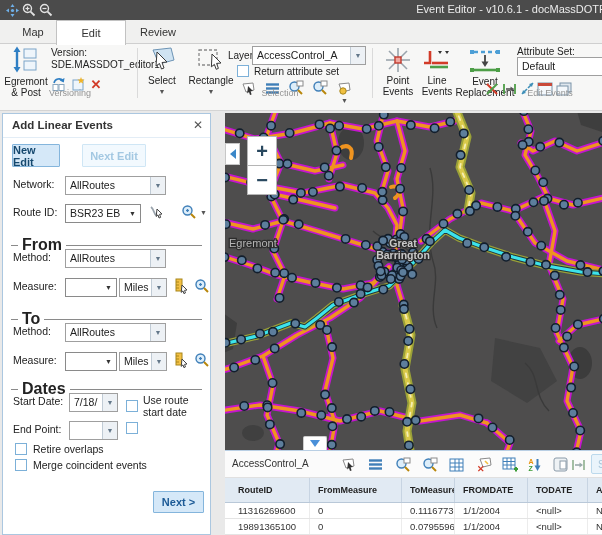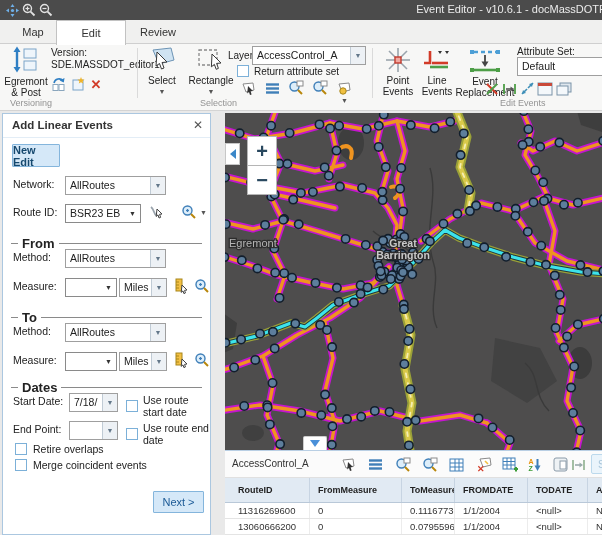--- a/index.html
+++ b/index.html
@@ -12,37 +12,37 @@
   .titlebar .title { position:absolute; right:-5px; top:3px; font-size:11px; color:#ececec; white-space:nowrap; }
 
   
   .tabstrip { position:absolute; left:0; top:20px; width:602px; height:24px; background:#f0f0ef; border-bottom:1px solid #cfcfcf; }
   .tab { position:absolute; top:0; height:24px; line-height:24px; text-align:center; font-size:11px; color:#333; }
   .tab.active { background:#fff; border:1px solid #c2c2c2; border-bottom:none; height:25px; z-index:2; }
 
   
   .ribbon { position:absolute; left:0; top:44px; width:602px; height:67px; background:#f7f7f6; border-bottom:1px solid #d4d4d4; overflow:hidden; }
   .rdiv { position:absolute; top:4px; bottom:12px; width:1px; background:#dadada; }
-  .grplabel { position:absolute; bottom:2px; font-size:9px; color:#939393; }
+  .grplabel { position:absolute; bottom:12px; font-size:9px; color:#939393; text-align:center; }
   .rbtn { position:absolute; display:flex; flex-direction:column; align-items:center; font-size:10px; color:#222; text-align:center; line-height:11px; }
   .rlabel { font-size:10px; color:#222; }
   .combo { position:absolute; display:flex; border:1px solid #9f9f9f; background:#fff; height:19px; align-items:stretch; }
   .combo .val { flex:1; padding:2px 4px 0 4px; font-size:10.5px; white-space:nowrap; overflow:hidden; }
   .combo .arw { width:15px; background:#edf1f5; border-left:1px solid #c0cbd5; display:flex; align-items:center; justify-content:center; font-size:7px; color:#64788a; }
   .cb { width:12px; height:12px; border:1px solid #7cb0d8; background:#fff; display:inline-block; flex:none; }
   .smicon { position:absolute; width:16px; height:16px; display:flex; align-items:center; justify-content:center; }
   .dropcaret { font-size:7px; color:#555; }
 
   
   .panel { position:absolute; left:2px; top:113px; width:209px; height:422px; background:#fff; border:1px solid #abc7e0; }
   .panel-header { position:absolute; left:0; top:0; right:0; height:24px; border-bottom:1px solid #e3edf6; }
   .panel-title { position:absolute; left:9px; top:5px; font-size:11.5px; font-weight:bold; color:#333; }
   .panel-close { position:absolute; right:7px; top:4px; font-size:12px; color:#555; cursor:default; }
   .prow { position:absolute; display:flex; align-items:center; font-size:10.5px; color:#222; }
-  .sep { position:absolute; left:8px; right:8px; display:flex; align-items:center; font-size:13px; font-weight:bold; color:#222; }
+  .sep { position:absolute; left:8px; right:8px; display:flex; align-items:center; font-size:16px; font-weight:bold; color:#222; }
   .sep::before { content:""; width:7px; border-top:1px solid #8a8a8a; margin-right:4px; }
   .sep::after  { content:""; flex:1; border-top:1px solid #8a8a8a; margin-left:4px; }
   .btn-blue { background:#d5e8f8; border:1px solid #84b5dc; color:#15486e; font-size:11px; font-weight:bold; display:flex; align-items:center; justify-content:center; border-radius:1px; }
   .btn-disabled { background:#f2f9fe; border:1px solid #cfe6f5; color:#a3c8e2; }
 
   
   .map { position:absolute; left:225px; top:113px; width:377px; height:337px; background:#4e4d4d; overflow:hidden; }
   .map svg.base { position:absolute; left:0; top:0; }
   .map-collapse { position:absolute; left:0; top:30px; width:15px; height:22px; background:#fff; border:1px solid #c7c7c7; display:flex; align-items:center; justify-content:center; }
   .zbtn { position:absolute; left:22px; width:30px; height:30px; background:#fff; border:1px solid #b5b5b5; display:flex; align-items:center; justify-content:center; font-size:20px; color:#29485f; font-weight:bold; }
@@ -289,20 +289,21 @@
   <div class="grplabel" style="left:500px;width:100px">Edit Events</div>
 </div>
 
 <div class="panel">
   <div class="panel-header">
     <span class="panel-title">Add Linear Events</span>
     <span class="panel-close">✕</span>
   </div>
 
   <div class="btn-blue" style="position:absolute;left:9px;top:30px;width:48px;height:23px">New Edit</div>
+  <div class="btn-blue btn-disabled" style="position:absolute;left:79px;top:30px;width:64px;height:23px">Next Edit</div>
 
   <div class="prow" style="left:10px;top:64px">
     <span>Network:</span>
   </div>
   <div class="combo" style="left:62px;top:62px;width:101px;position:absolute">
     <span class="val">AllRoutes</span>
     <span class="arw">▼</span>
   </div>
 
   <div class="prow" style="left:10px;top:92px">
@@ -422,33 +423,32 @@
   </div>
   <div class="prow" style="left:10px;top:309px">
     <span>End Point:</span>
   </div>
   <div class="combo" style="left:66px;top:307px;width:49px;position:absolute">
     <span class="val"></span>
     <span class="arw">▼</span>
   </div>
   <div class="prow" style="left:123px;top:308px">
     <span class="cb"></span>
-    <span style="margin-left:5px">Use route end date</span>
   </div>
 
   <div class="prow" style="left:12px;top:329px">
     <span class="cb"></span>
     <span style="margin-left:6px">Retire overlaps</span>
   </div>
   <div class="prow" style="left:12px;top:345px">
     <span class="cb"></span>
     <span style="margin-left:6px">Merge coincident events</span>
   </div>
 
-  <div class="btn-blue" style="position:absolute;left:150px;top:377px;width:51px;height:22px;font-weight:normal;color:#1c5a96">Next &gt;</div>
+  <div class="btn-blue" style="position:absolute;left:150px;top:377px;width:51px;height:22px;font-weight:bold;color:#1c5a96">Next &gt;</div>
 </div>
 
 <div class="map">
   <svg id="mapsvg" class="base" width="377" height="337" viewBox="0 0 377 337">
     <g id="patches">
       <ellipse cx="126" cy="30" rx="13" ry="17" fill="#3e3e3e"></ellipse>
       <path d="M270,225 L315,235 L332,268 L302,290 L266,268 Z" fill="#424242"></path>
       <path d="M352,-2 L380,-2 L380,20 L356,12 Z" fill="#3e3e3e"></path>
       <path d="M-2,200 L12,210 L8,236 L-2,240 Z" fill="#3e3e3e"></path>
       <ellipse cx="28" cy="320" rx="11" ry="8" fill="#404040"></ellipse>
@@ -830,20 +830,20 @@
   </div>
   <div class="trow" style="top:52px">
     <span class="tc c0">11316269600</span>
     <span class="tc c1">0</span>
     <span class="tc c2">0.1116773</span>
     <span class="tc c3">1/1/2004</span>
     <span class="tc c4">&lt;null&gt;</span>
     <span class="tc c5">N</span>
   </div>
   <div class="trow" style="top:68px">
-    <span class="tc c0">13060666200</span>
+    <span class="tc c0">19891365100</span>
     <span class="tc c1">0</span>
     <span class="tc c2">0.0795596</span>
     <span class="tc c3">1/1/2004</span>
     <span class="tc c4">&lt;null&gt;</span>
     <span class="tc c5">N</span>
   </div>
 </div>
 
 </body></html>

